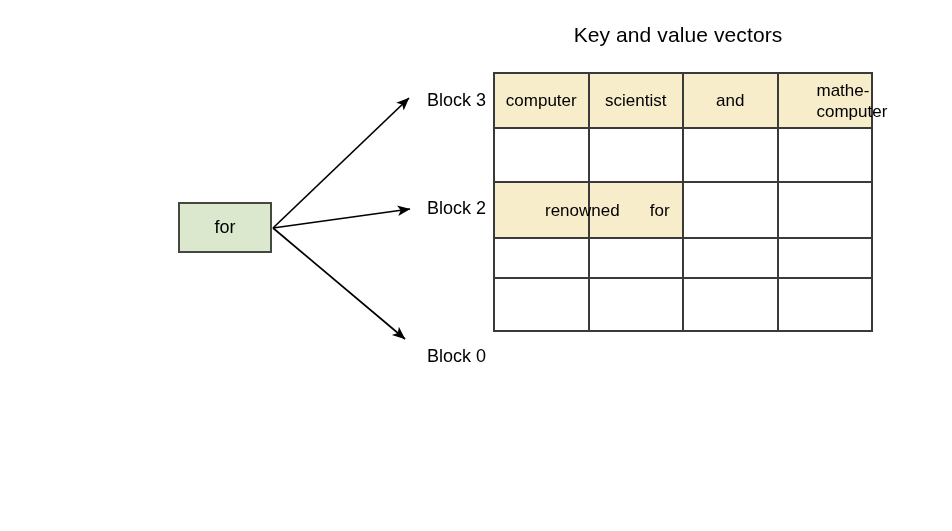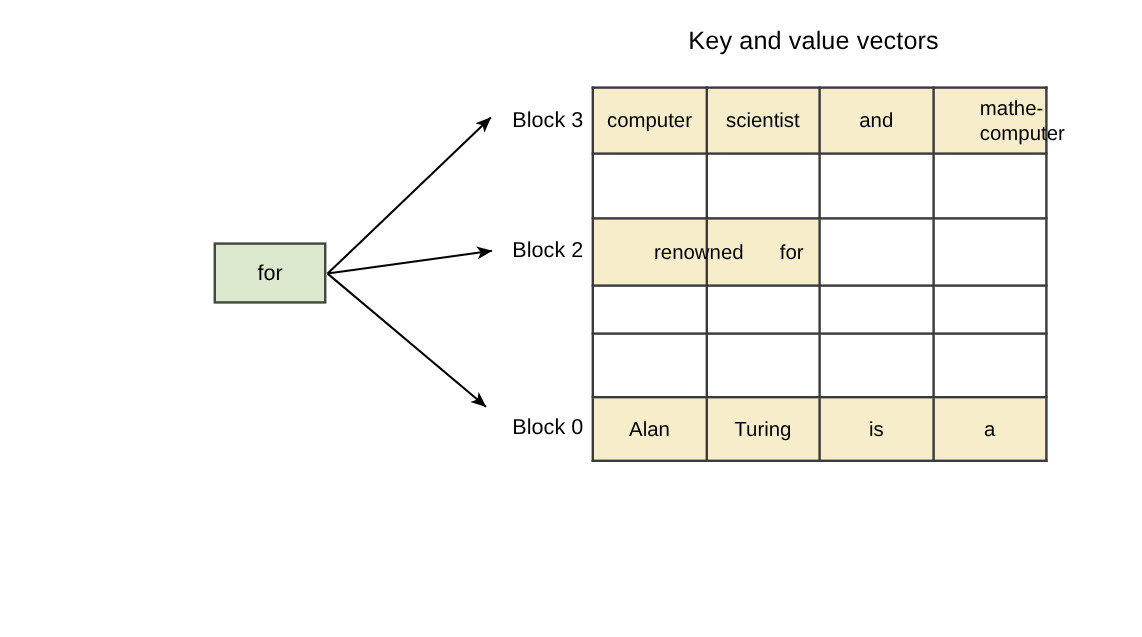--- a/index.html
+++ b/index.html
@@ -210,30 +210,16 @@
           <td>
             <span class="cell-txt"></span>
           </td>
           <td>
             <span class="cell-txt"></span>
           </td>
           <td>
             <span class="cell-txt"></span>
           </td>
         </tr>
-      <tr class="r6">
-          <td class="filled">
-            <span class="cell-txt">Alan</span>
-          </td>
-          <td class="filled">
-            <span class="cell-txt">Turing</span>
-          </td>
-          <td class="filled">
-            <span class="cell-txt">is</span>
-          </td>
-          <td class="filled">
-            <span class="cell-txt">a</span>
-          </td>
-        </tr>
     </tbody>
   </table>
 
 </div>
 
 </body></html>

